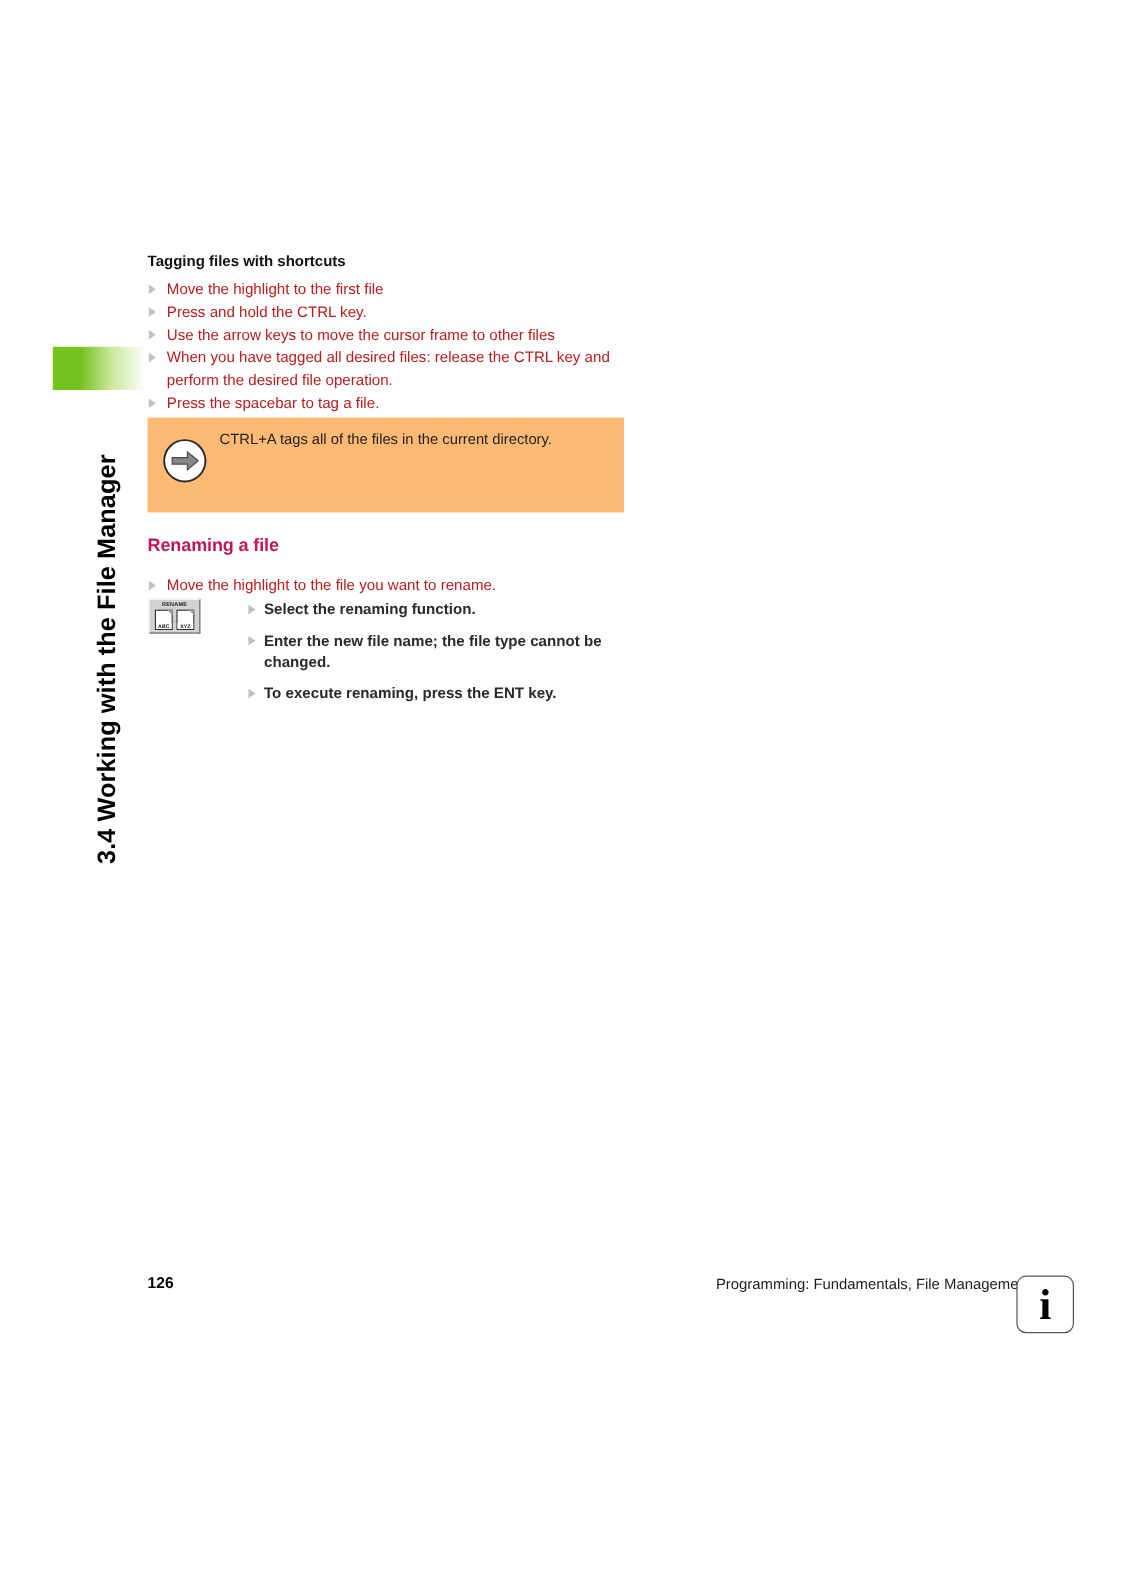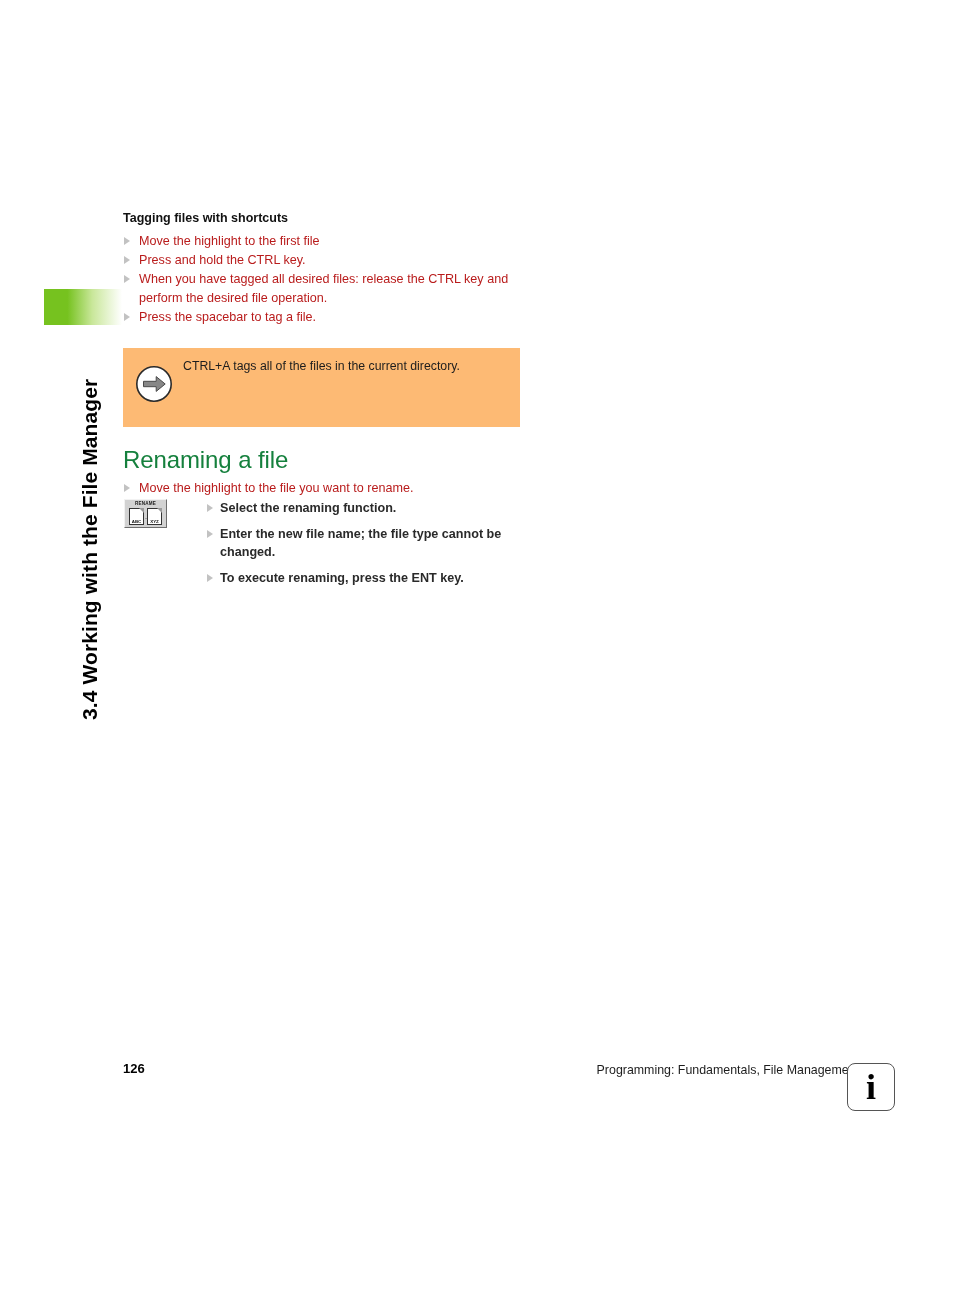--- a/index.html
+++ b/index.html
@@ -108,23 +108,23 @@
     color: #1d1d1d;
   }
   .note-text p { margin: 0 0 9px 0; }
   .note-text p:last-child { margin-bottom: 0; }
 
   
   .section-head {
     position: absolute;
     left: 123px;
     top: 446px;
-    font-size: 24px;
-    font-weight: normal;
-    color: #15803d;
+    font-size: 15px;
+    font-weight: bold;
+    color: #be185d;
     letter-spacing: -0.1px;
   }
 
   .rename-block {
     position: absolute;
     left: 123px;
     top: 479px;
     width: 420px;
   }
 
@@ -260,20 +260,24 @@
 <div class="content">
   <div class="subhead">Tagging files with shortcuts</div>
   <ul class="bullet-list">
     <li class="bullet-item">
       <span class="tri"></span>
       <span>Move the highlight to the first file</span>
     </li>
     <li class="bullet-item">
       <span class="tri"></span>
       <span>Press and hold the CTRL key.</span>
+    </li>
+    <li class="bullet-item">
+      <span class="tri"></span>
+      <span>Use the arrow keys to move the cursor frame to other files</span>
     </li>
     <li class="bullet-item">
       <span class="tri"></span>
       <span>When you have tagged all desired files: release the CTRL key and perform the desired file operation.</span>
     </li>
     <li class="bullet-item">
       <span class="tri"></span>
       <span>Press the spacebar to tag a file.</span>
     </li>
   </ul>

